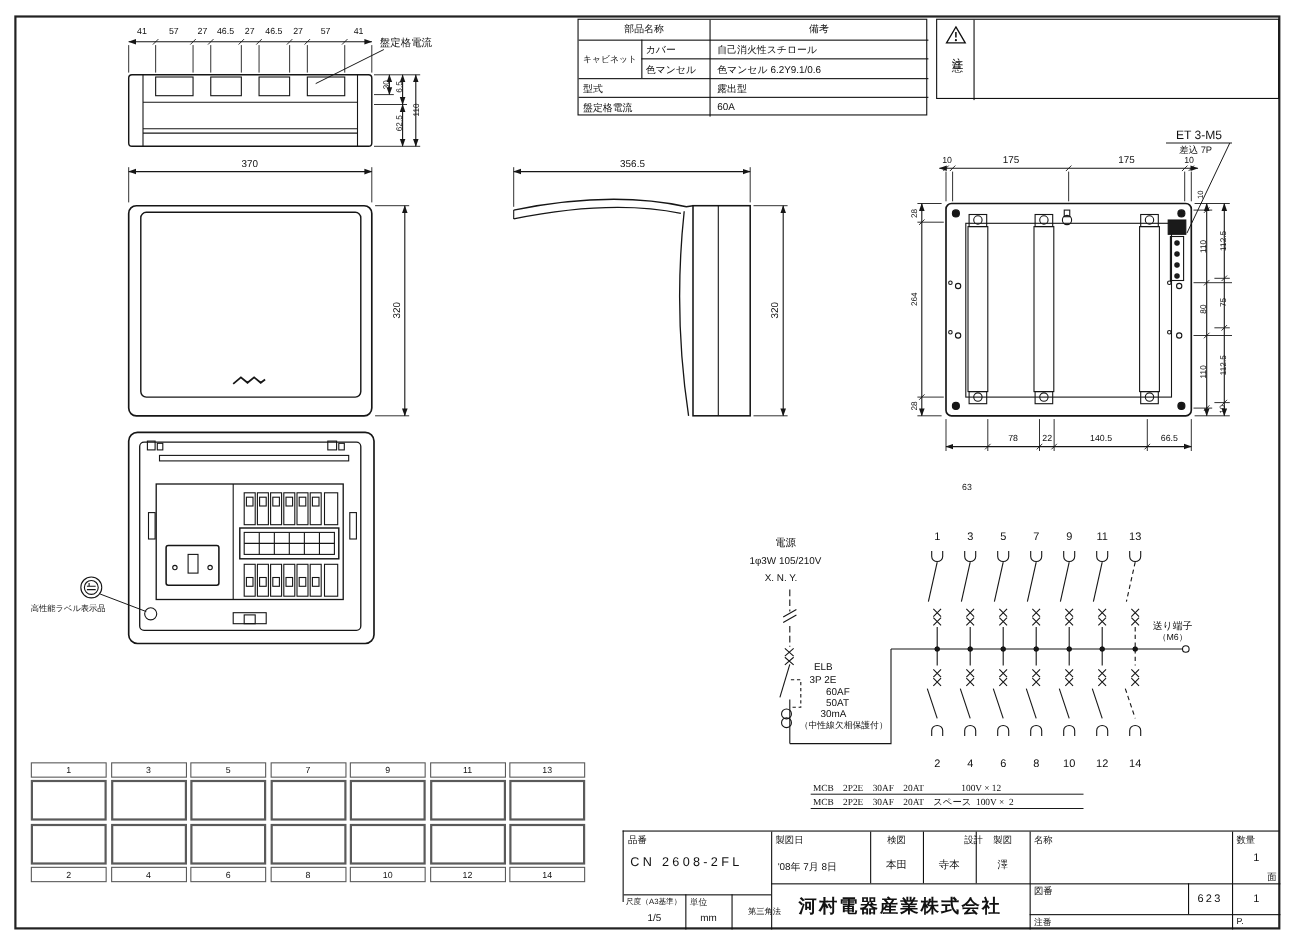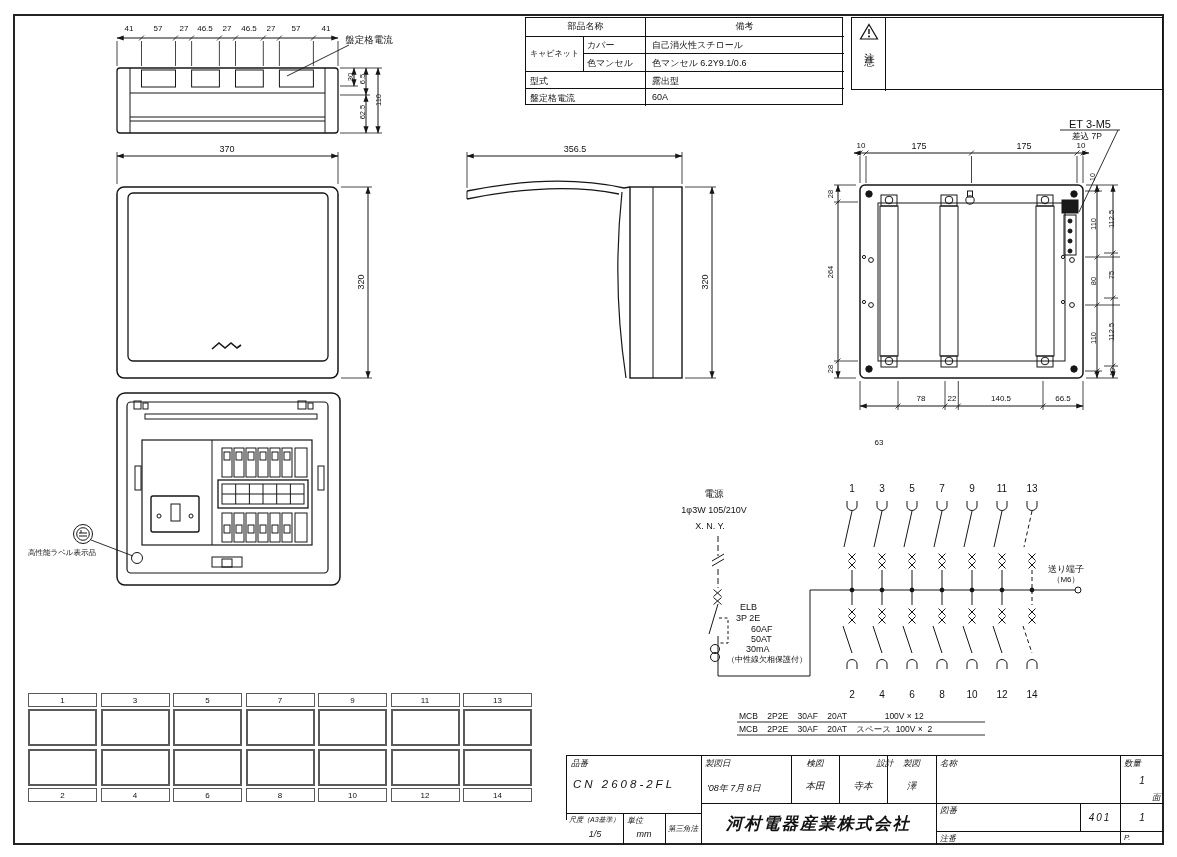--- a/index.html
+++ b/index.html
@@ -3,21 +3,21 @@
 <meta charset="utf-8">
 <style>
   html,body{margin:0;padding:0;background:#fff;}
   #canvas{position:relative;width:1177px;height:857px;background:#fff;overflow:hidden;
           font-family:"Liberation Sans","DejaVu Sans",sans-serif;color:#111;}
   .abs{position:absolute;box-sizing:border-box;}
   .ln{position:absolute;background:#111;}
   .cc{display:flex;align-items:center;justify-content:center;}
   .lbl{font-size:9px;white-space:nowrap;}
   .ann{position:absolute;white-space:pre;font-size:9px;color:#111;line-height:1;}
-  .ann.mono{font-family:Liberation Sans, sans-serif;}
+  .ann.mono{font-family:Liberation Serif, serif;}
   svg{position:absolute;left:0;top:0;}
   .notes-line{font-size:8.7px;line-height:11px;white-space:pre;}
   .gridbox{border:2px solid #5a5a5a;background:#fff;}
   .gridhead{border:1.6px solid #5a5a5a;font-size:8px;}
 </style>
 </head>
 <body>
 <div id="canvas">
 
 <div class="abs" style="left:13px;top:14px;width:1151px;height:831px;border:2px solid #222;"></div>
@@ -330,59 +330,59 @@
   <div class="abs gridbox" style="left:435px;top:56px;width:69px;height:37px;"></div>
   <div class="abs cc gridhead" style="left:0px;top:95px;width:69px;height:14px;">2</div>
   <div class="abs cc gridhead" style="left:72.5px;top:95px;width:69px;height:14px;">4</div>
   <div class="abs cc gridhead" style="left:145px;top:95px;width:69px;height:14px;">6</div>
   <div class="abs cc gridhead" style="left:217.5px;top:95px;width:69px;height:14px;">8</div>
   <div class="abs cc gridhead" style="left:290px;top:95px;width:69px;height:14px;">10</div>
   <div class="abs cc gridhead" style="left:362.5px;top:95px;width:69px;height:14px;">12</div>
   <div class="abs cc gridhead" style="left:435px;top:95px;width:69px;height:14px;">14</div>
 </div>
 
-<div class="abs" style="left:566px;top:755px;width:597px;height:65px;border-top:1.5px solid #111;border-left:1.5px solid #111;font-style:italic;">
+<div class="abs" style="left:566px;top:755px;width:597px;height:65px;border-top:1.5px solid #111;border-left:1.5px solid #111;">
   <div class="ln" style="left:134px;top:0;width:1px;height:89px;"></div>
   <div class="ln" style="left:369px;top:0;width:1px;height:89px;"></div>
   <div class="ln" style="left:553px;top:0;width:1px;height:89px;"></div>
   <div class="ln" style="left:224px;top:0;width:1px;height:47px;"></div>
   <div class="ln" style="left:272px;top:0;width:1px;height:47px;"></div>
   <div class="ln" style="left:320px;top:0;width:1px;height:47px;"></div>
   <div class="ln" style="left:56px;top:57px;width:1px;height:32px;"></div>
   <div class="ln" style="left:98px;top:57px;width:1px;height:32px;"></div>
   <div class="ln" style="left:513px;top:47px;width:1px;height:28px;"></div>
   <div class="ln" style="left:134px;top:47px;width:463px;height:1px;"></div>
   <div class="ln" style="left:0;top:57px;width:134px;height:1px;"></div>
   <div class="ln" style="left:369px;top:75px;width:228px;height:1px;"></div>
 
   <div class="abs lbl" style="left:4px;top:2px;font-size:8.5px;">品番</div>
   <div class="abs lbl" style="left:6px;top:22px;font-size:11.5px;letter-spacing:3px;">CN 2608-2FL</div>
   <div class="abs lbl" style="left:2px;top:59px;font-size:7px;">尺度（A3基準）</div>
   <div class="abs cc lbl" style="left:0;top:68px;width:56px;height:20px;">1/5</div>
   <div class="abs lbl" style="left:60px;top:59px;font-size:8px;">単位</div>
   <div class="abs cc lbl" style="left:56px;top:68px;width:42px;height:20px;">mm</div>
-  <div class="abs cc lbl" style="left:98px;top:57px;width:36px;height:32px;font-size:7.5px;">第三角法</div>
+  <div class="abs cc lbl" style="left:110px;top:57px;width:36px;height:32px;font-size:7.5px;">第三角法</div>
 
   <div class="abs lbl" style="left:138px;top:2px;font-size:8.5px;">製図日</div>
   <div class="abs lbl" style="left:140px;top:26px;">'08年 7月 8日</div>
   <div class="abs cc lbl" style="left:224px;top:1px;width:48px;height:14px;font-size:8.5px;">検図</div>
   <div class="abs cc lbl" style="left:224px;top:18px;width:48px;height:24px;font-size:9.5px;">本田</div>
   <div class="abs cc lbl" style="left:272px;top:1px;width:48px;height:14px;font-size:8.5px;padding-left:44px;">設計</div>
   <div class="abs cc lbl" style="left:272px;top:18px;width:48px;height:24px;font-size:9.5px;">寺本</div>
   <div class="abs cc lbl" style="left:320px;top:1px;width:49px;height:14px;font-size:8.5px;">製図</div>
   <div class="abs cc lbl" style="left:320px;top:18px;width:49px;height:24px;font-size:9.5px;">澤</div>
   <div class="abs cc" style="left:134px;top:47px;width:235px;height:42px;font-size:16.5px;font-weight:bold;letter-spacing:2px;white-space:nowrap;">河村電器産業株式会社</div>
 
   <div class="abs lbl" style="left:373px;top:2px;font-size:8.5px;">名称</div>
   <div class="abs lbl" style="left:373px;top:22px;"></div>
   <div class="abs lbl" style="left:557px;top:2px;font-size:8.5px;">数量</div>
   <div class="abs cc lbl" style="left:553px;top:14px;width:44px;height:20px;font-size:10px;">1</div>
   <div class="abs lbl" style="left:585px;top:36px;font-size:8.5px;">面</div>
   <div class="abs lbl" style="left:373px;top:49px;font-size:8.5px;">図番</div>
-  <div class="abs cc lbl" style="left:513px;top:47px;width:40px;height:28px;font-size:10px;letter-spacing:2px;">401</div>
+  <div class="abs cc lbl" style="left:513px;top:47px;width:40px;height:28px;font-size:10px;letter-spacing:2px;">623</div>
   <div class="abs cc lbl" style="left:553px;top:47px;width:44px;height:28px;font-size:10px;">1</div>
   <div class="abs lbl" style="left:373px;top:77px;font-size:8px;">注番</div>
   <div class="abs lbl" ind="" style="left:557px;top:77px;font-size:8px;">P.</div>
 </div>
 
 <div id="annotation-layer" class="abs" style="left:0;top:0;width:948px;height:857px;">
       <span class="ann" style="left: 129px; top: 29px; font-size: 8px; transform: translate(-50%, -50%);">41</span>
       <span class="ann" style="left: 158px; top: 29px; font-size: 8px; transform: translate(-50%, -50%);">57</span>
       <span class="ann" style="left: 184px; top: 29px; font-size: 8px; transform: translate(-50%, -50%);">27</span>
       <span class="ann" style="left: 205px; top: 29px; font-size: 8px; transform: translate(-50%, -50%);">46.5</span>

